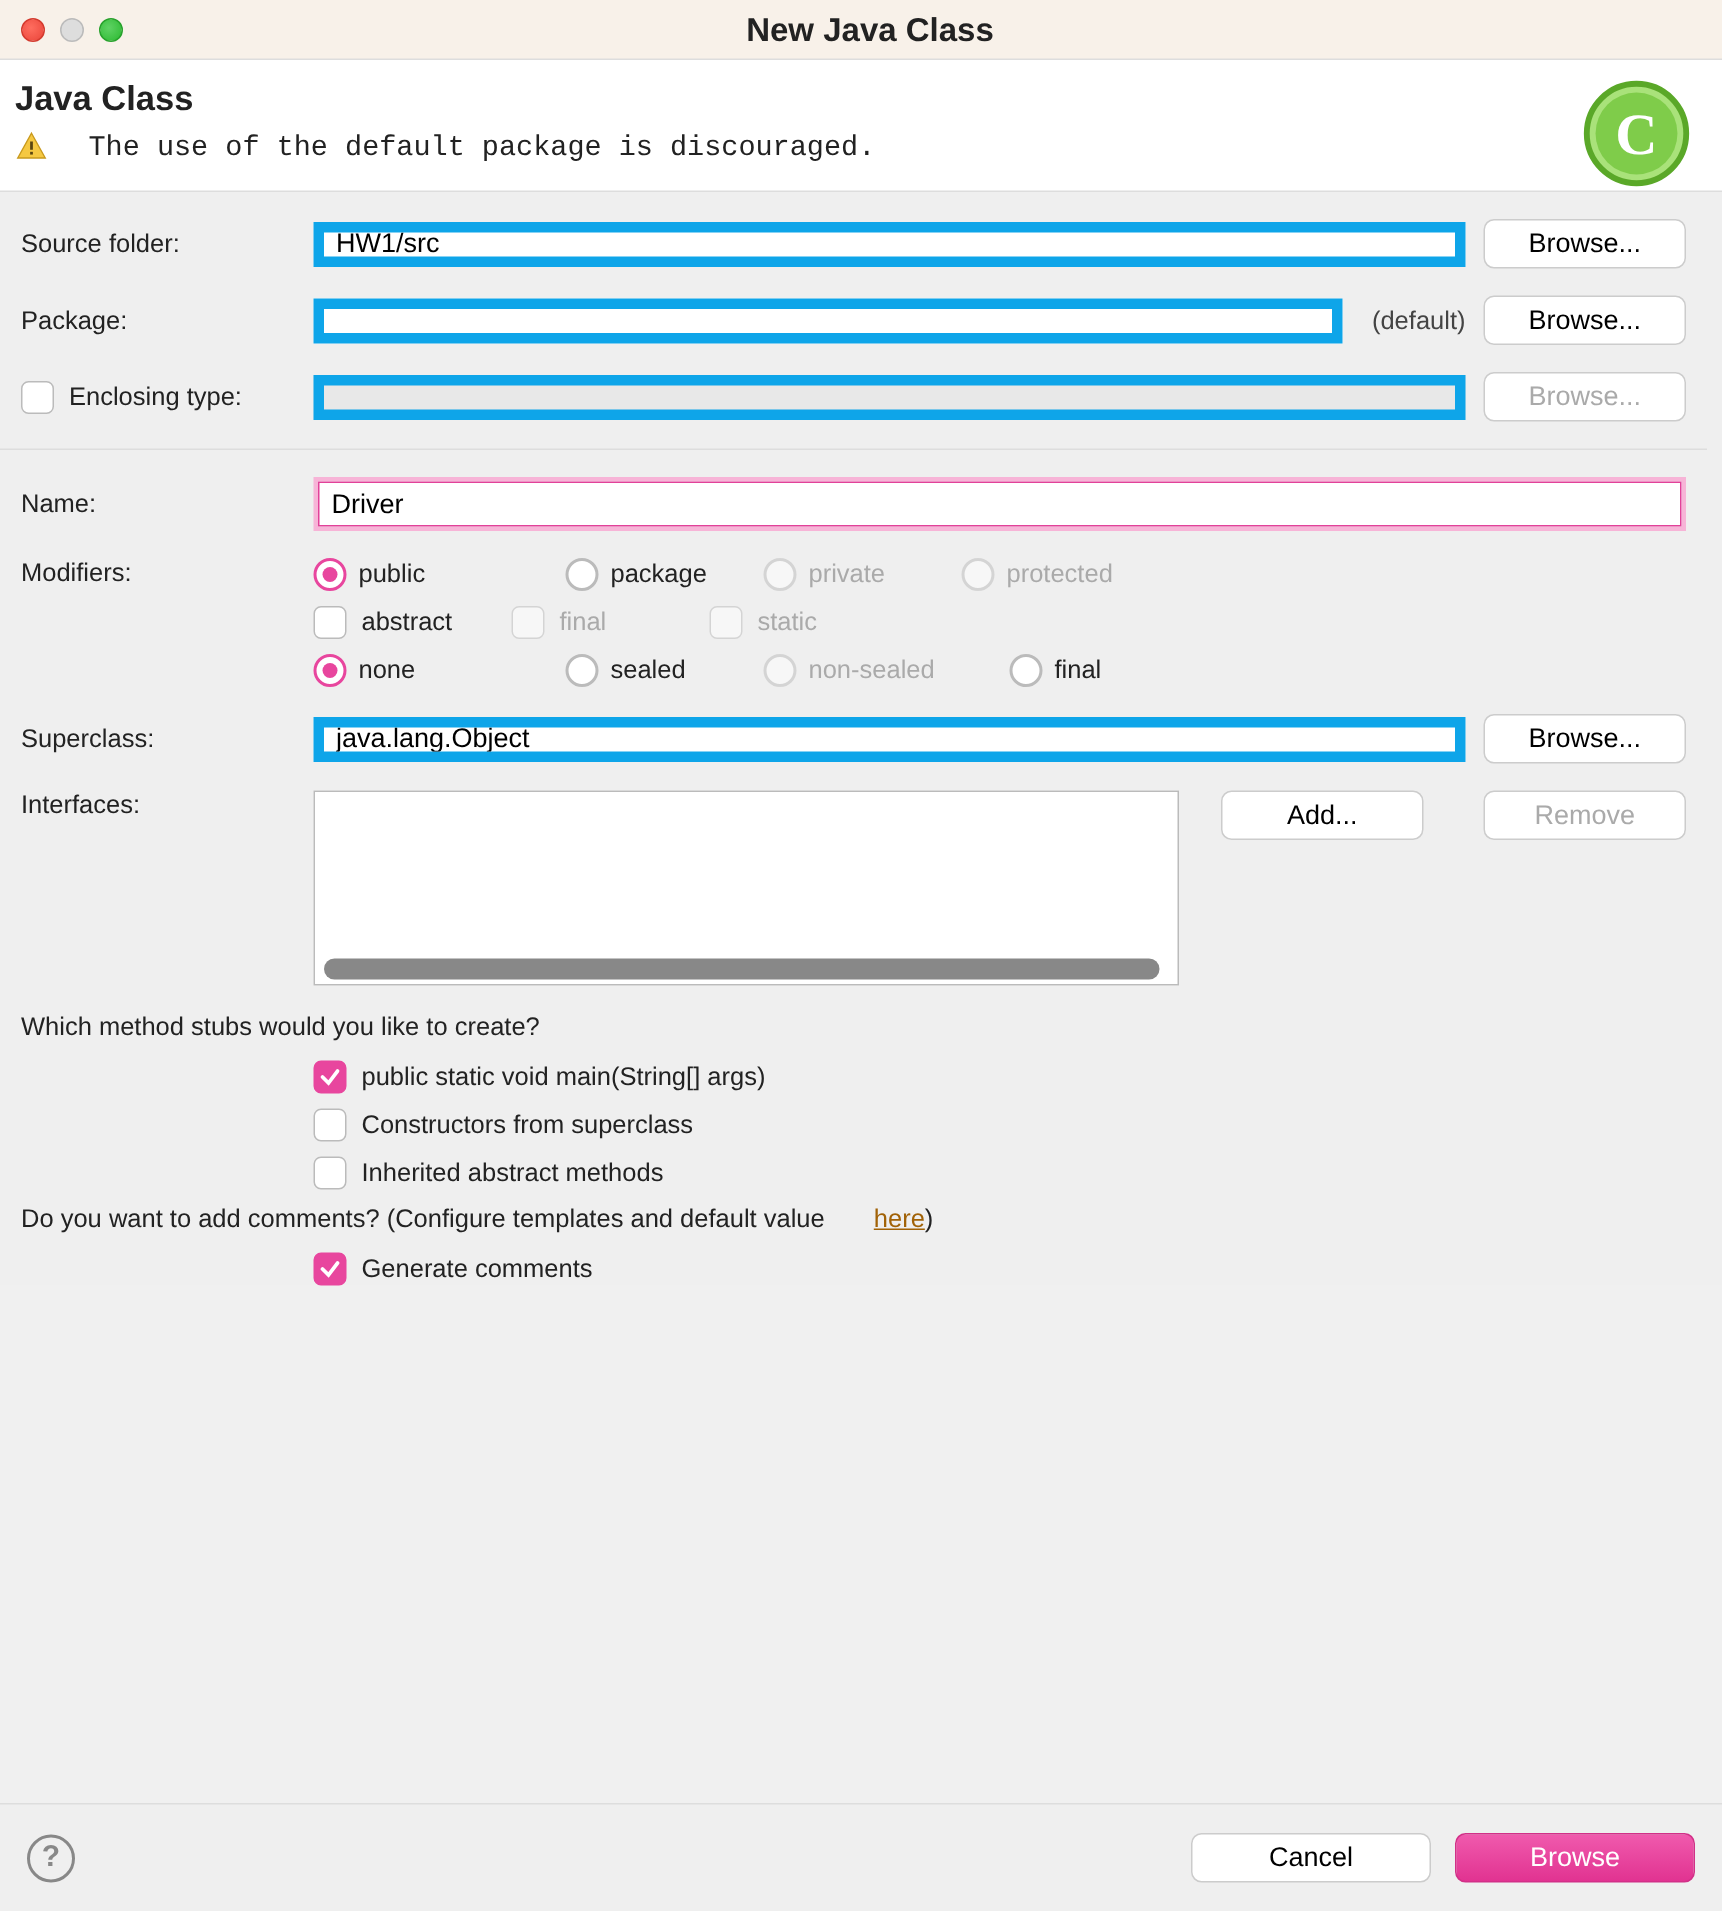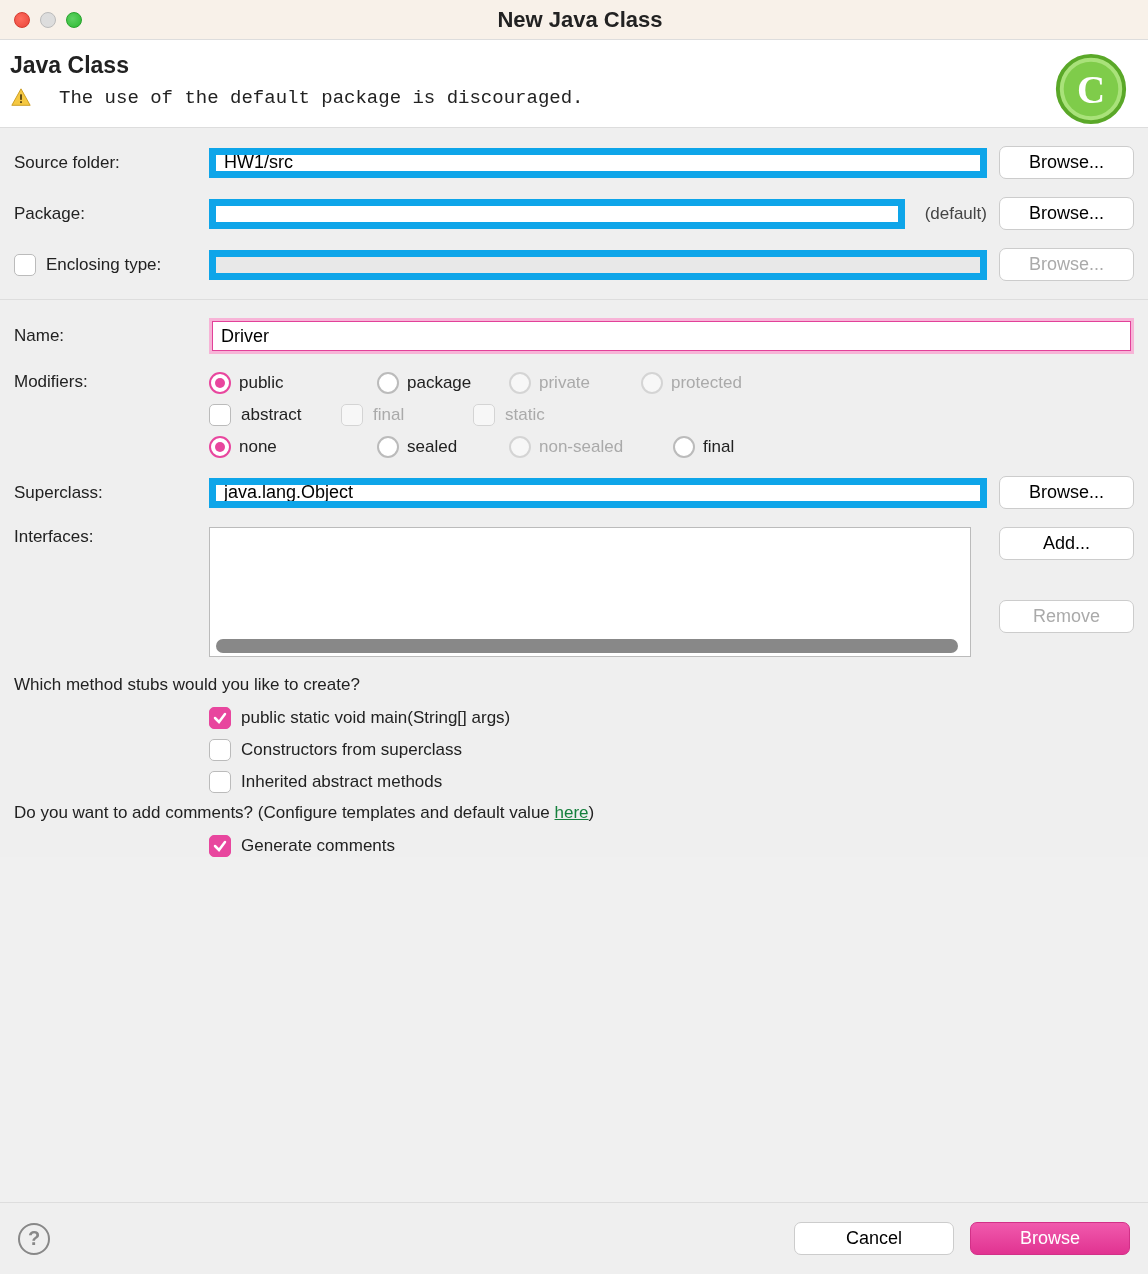--- a/index.html
+++ b/index.html
@@ -64,21 +64,21 @@
   justify-content: center;
 }
 .class-icon {
   position: absolute;
   right: 18px;
   top: 10px;
   width: 78px;
   height: 78px;
 }
 .content {
-  padding: 18px 14px 0 14px;
+  padding: 18px 24px 0 14px;
   background: #efefef;
 }
 .row {
   display: flex;
   align-items: center;
   margin-bottom: 18px;
 }
 .row .label {
   width: 195px;
   flex-shrink: 0;
@@ -192,31 +192,30 @@
 }
 .interfaces-scrollbar {
   position: absolute;
   bottom: 3px; left: 6px; right: 12px;
   height: 14px;
   background: #888;
   border-radius: 7px;
 }
 .interfaces-btns {
   display: flex;
-  flex-direction: column;
   gap: 40px;
   margin-left: 16px;
 }
 .stub-item {
   display: flex;
   align-items: center;
   margin-bottom: 10px;
   margin-left: 195px;
 }
-.link { color: #15803d; text-decoration: underline; cursor: pointer; }
+.link { color: #a16207; text-decoration: underline; cursor: pointer; margin-left: 28px; }
 .footer {
   position: absolute;
   bottom: 0; left: 0; right: 0;
   height: 72px;
   background: #efefef;
   border-top: 1px solid #ddd;
   display: flex;
   align-items: center;
   padding: 0 18px;
 }

